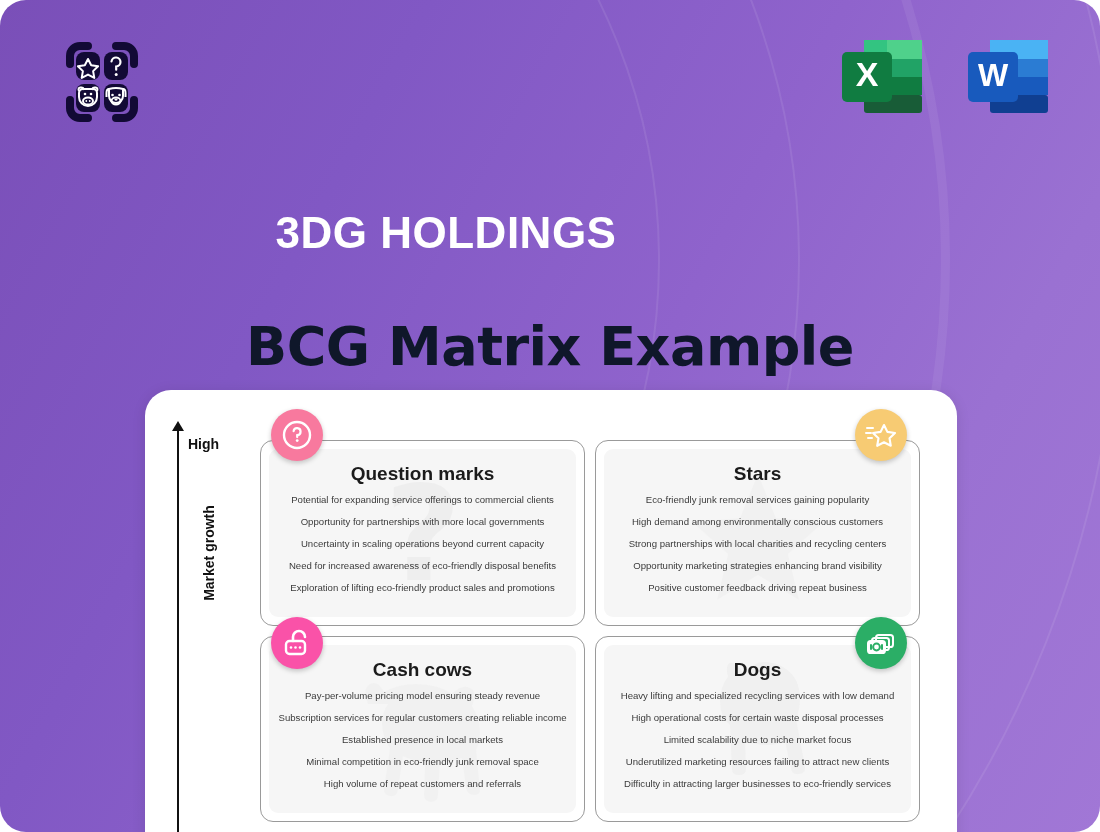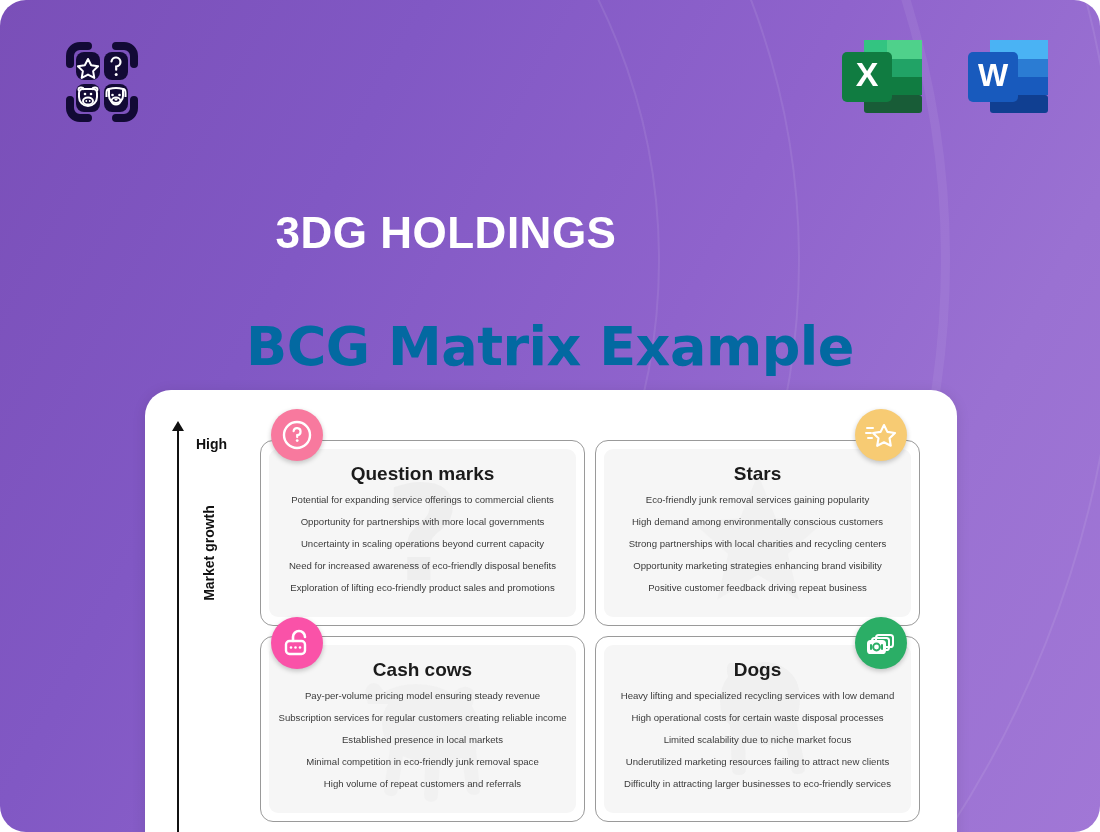--- a/index.html
+++ b/index.html
@@ -64,21 +64,21 @@
     font-size: 44px;
     font-weight: bold;
     letter-spacing: 0.5px;
     font-family: "Liberation Sans", sans-serif;
   }
   .deck-title {
     position: absolute;
     left: 0; top: 315px;
     width: 1100px;
     text-align: center;
-    color: #0369a1;
+    color: #0f172a;
     font-size: 54px;
     font-weight: bold;
     letter-spacing: -0.5px;
     font-family: "DejaVu Sans", sans-serif;
   }
 
   
   .panel {
     position: absolute;
     left: 145px; top: 390px;
@@ -98,21 +98,21 @@
   .axis-arrow {
     position: absolute;
     left: 172px; top: 421px;
     width: 0; height: 0;
     border-left: 6px solid transparent;
     border-right: 6px solid transparent;
     border-bottom: 10px solid #111111;
   }
   .axis-high {
     position: absolute;
-    left: 196px; top: 436px;
+    left: 188px; top: 436px;
     font-size: 14px;
     font-weight: bold;
     color: #111111;
   }
   .axis-vlabel {
     position: absolute;
     left: 139px; top: 545px;
     width: 140px;
     text-align: center;
     font-size: 14px;

